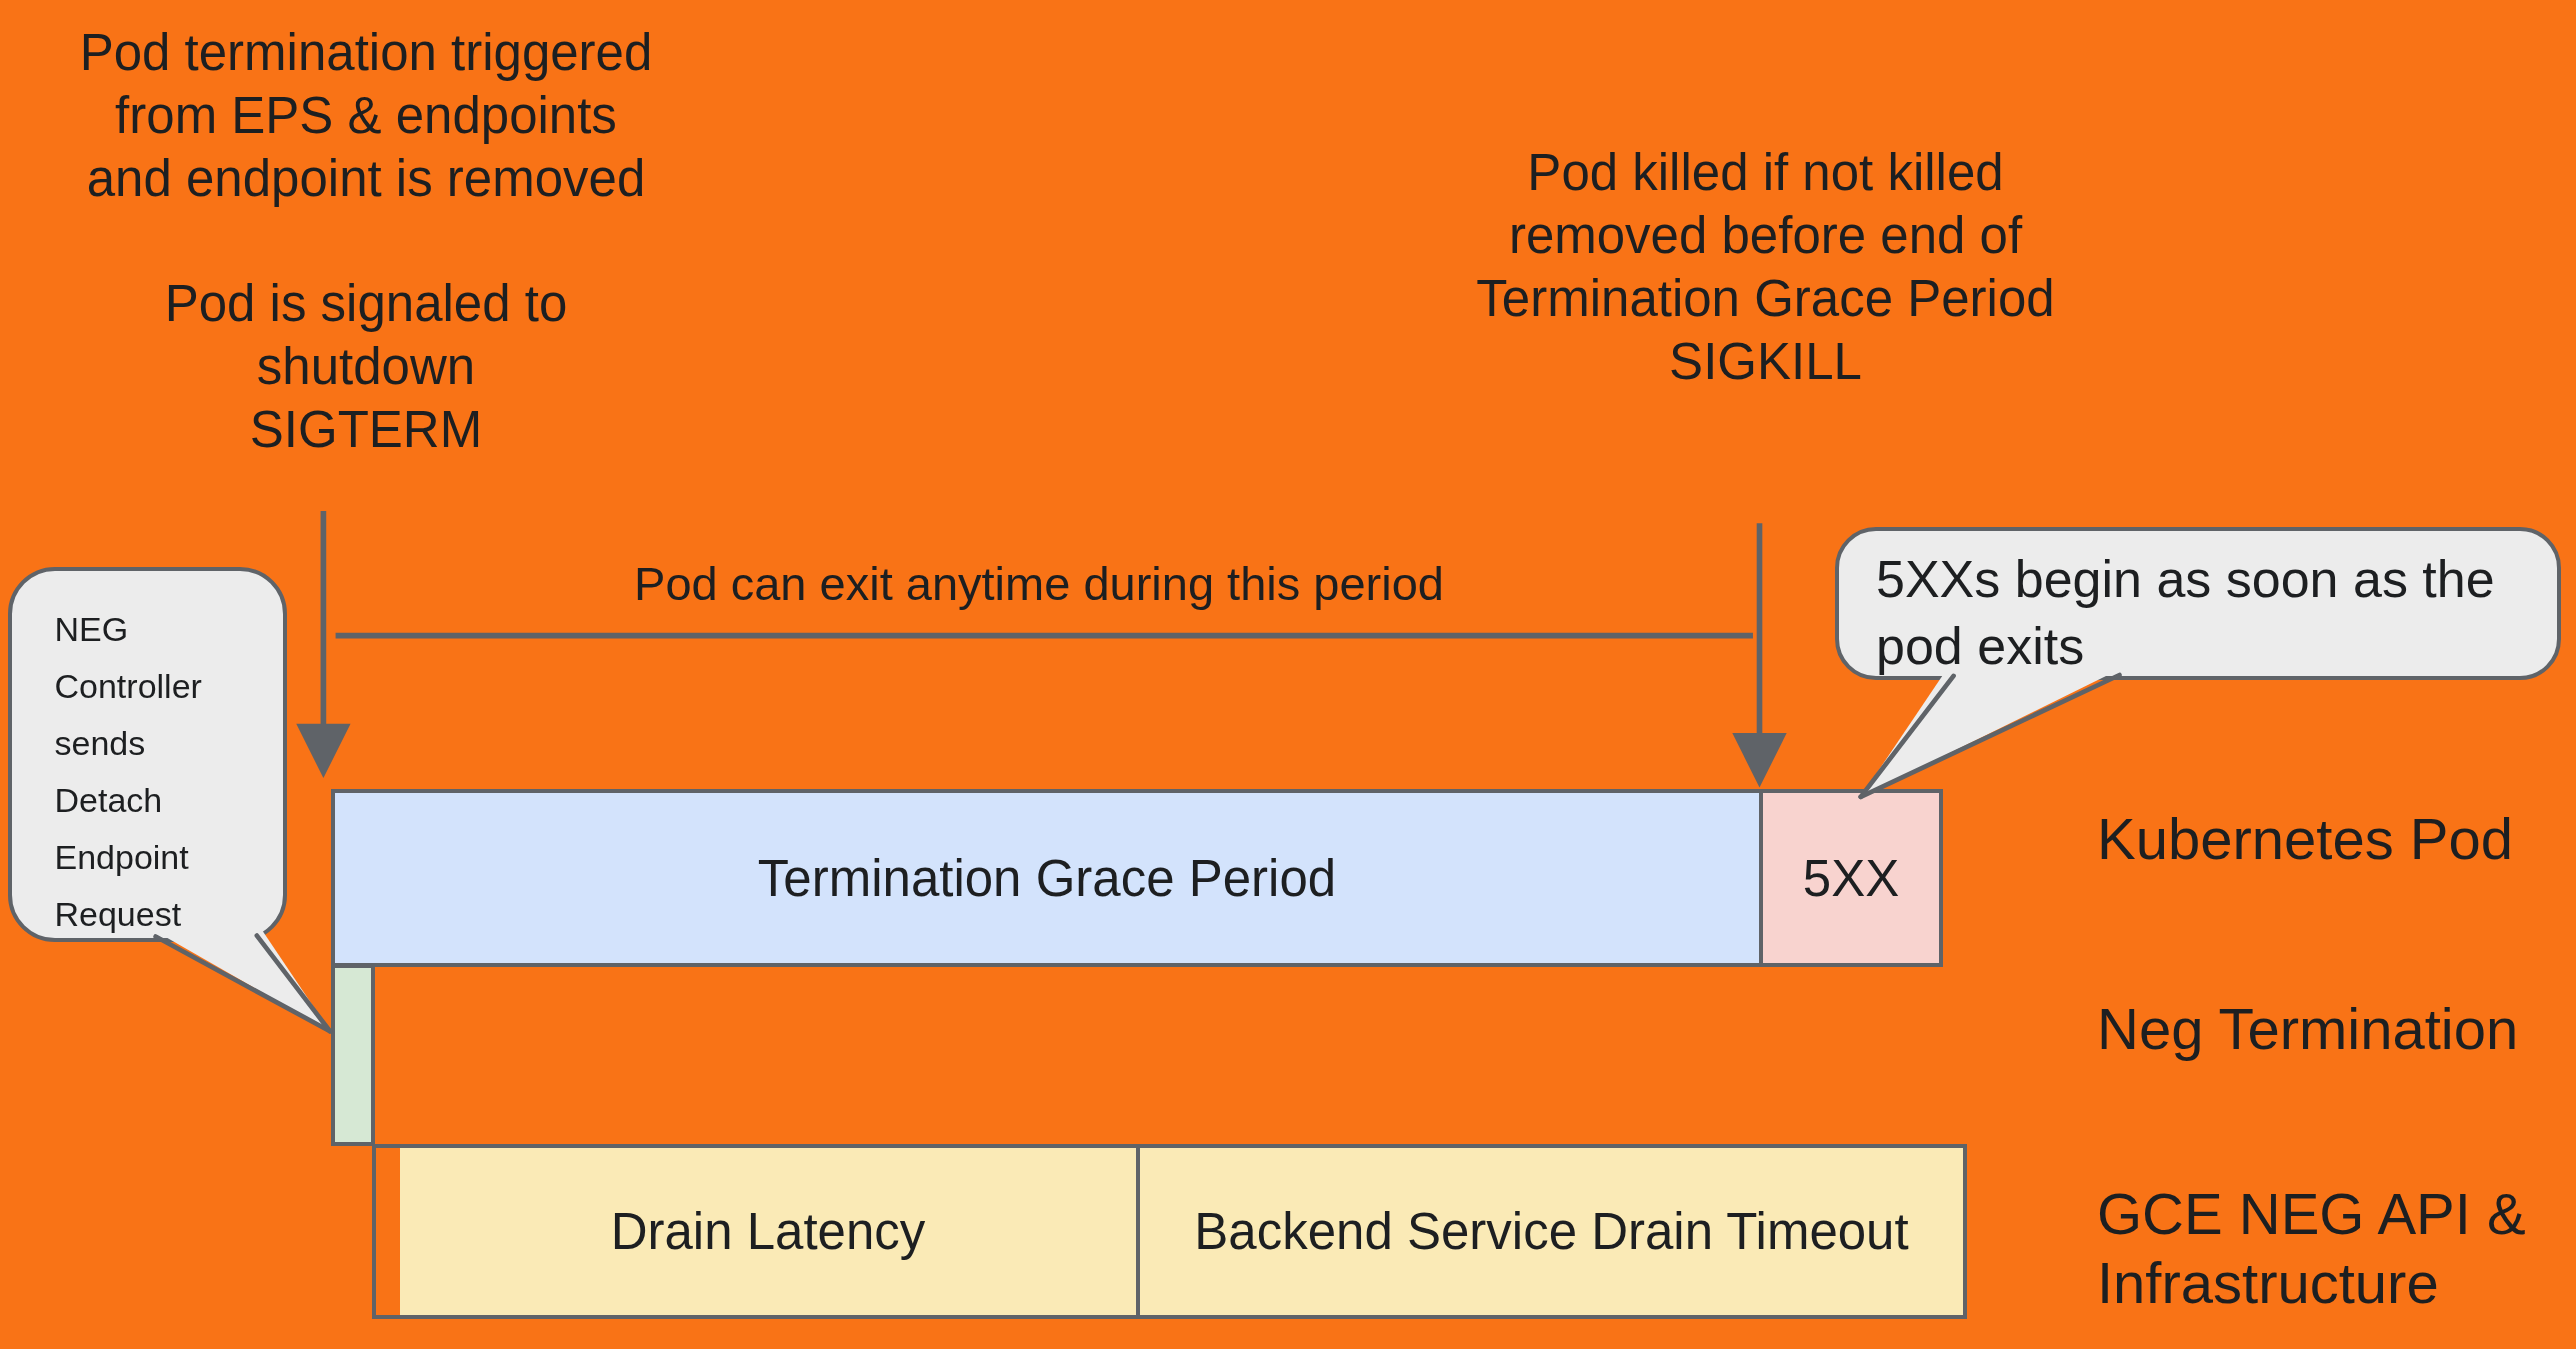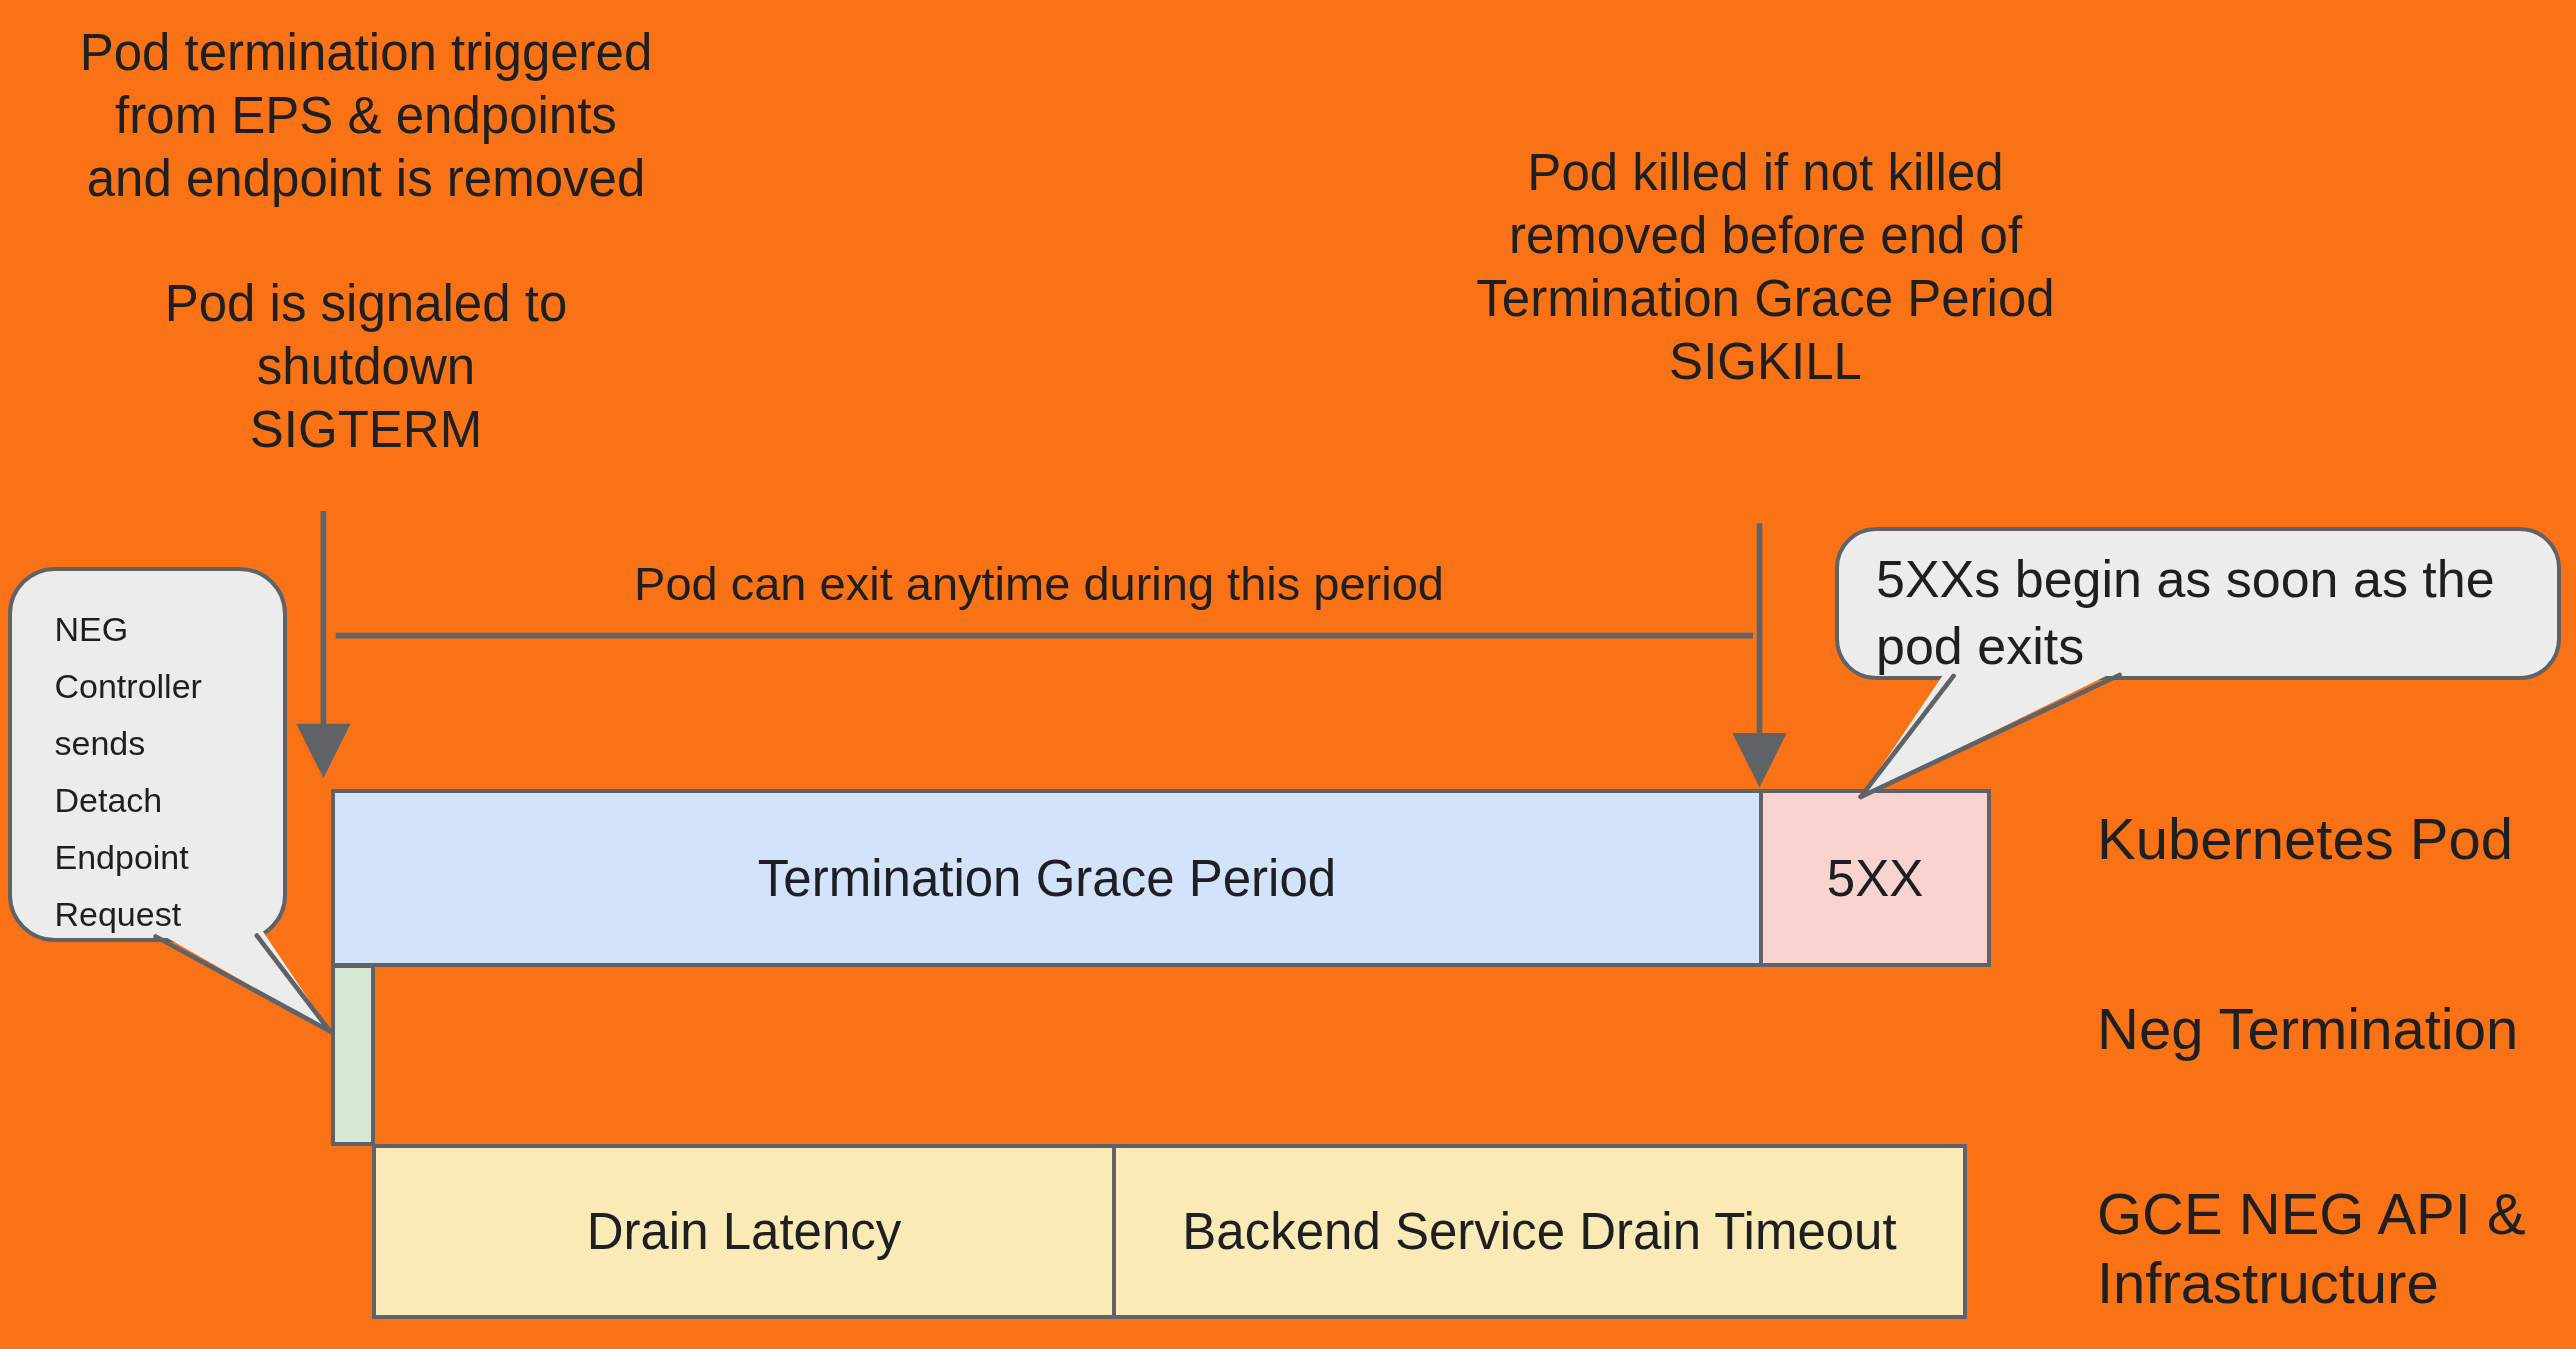--- a/index.html
+++ b/index.html
@@ -60,29 +60,29 @@
     <div>removed before end of</div>
     <div>Termination Grace Period</div>
     <div>SIGKILL</div>
   </div>
 
   <div class="exit-label" style="left:617px;top:557px;width:844px;">Pod can exit anytime during this period</div>
 
   <div class="bar" style="left: 331px; top: 789px; width: 1432px; height: 178px; background-color: rgb(211, 227, 252);">
     <span>Termination Grace Period</span>
   </div>
-  <div class="bar" style="left: 1759px; top: 789px; width: 232px; height: 178px; background-color: rgb(248, 211, 207);">
+  <div class="bar" style="left: 1759px; top: 789px; width: 184px; height: 178px; background-color: rgb(248, 211, 207);">
     <span>5XX</span>
   </div>
 
   <div class="bar" style="left: 331px; top: 964px; width: 44px; height: 182px; background-color: rgb(214, 232, 212);">
     <span></span>
   </div>
 
-  <div class="bar-group" style="left:372px;top:1144px;width:1595px;height:175px;">
+  <div class="bar-group" style="left:372px;top:1144px;width:1595px;height:175px;padding-left:24px;">
     <div class="bar-cell divided" style="width: 740px; background-color: rgb(250, 234, 182);">
       <span>Drain Latency</span>
     </div>
     <div class="bar-cell" style="flex: 1 1 0%; background-color: rgb(250, 234, 182);">
       <span>Backend Service Drain Timeout</span>
     </div>
   </div>
 
   <div class="rowlabel" style="top:804px;">Kubernetes Pod</div>
   <div class="rowlabel" style="top:994px;">Neg Termination</div>

